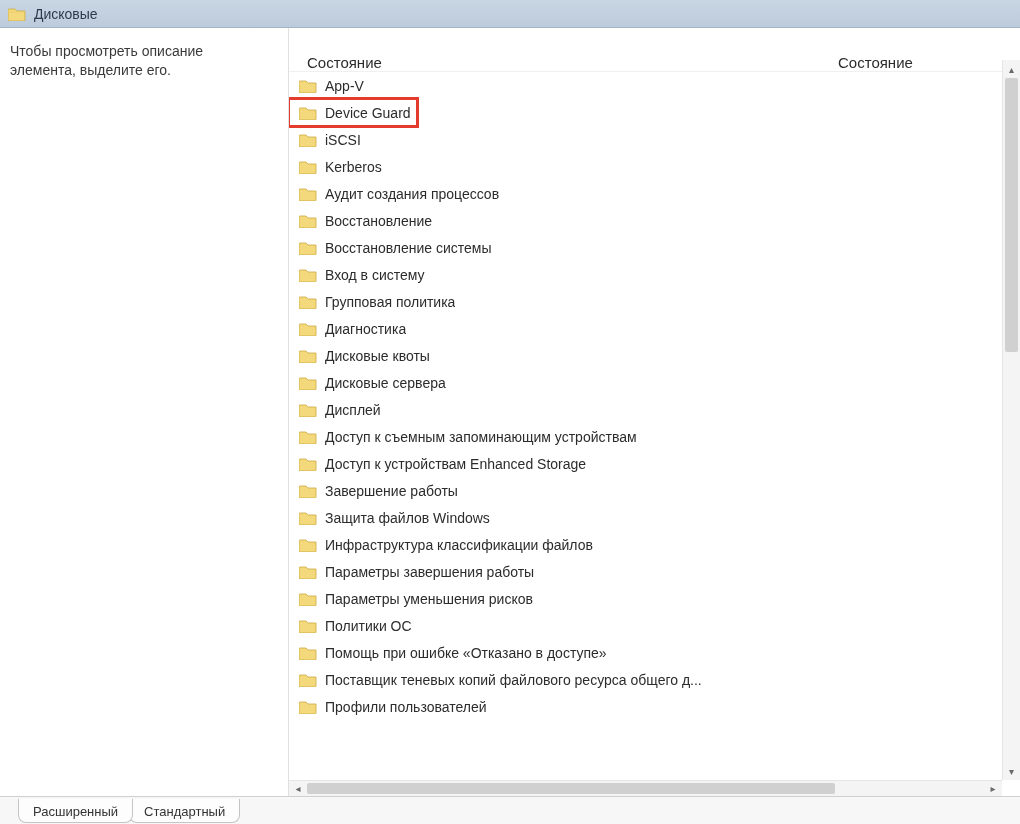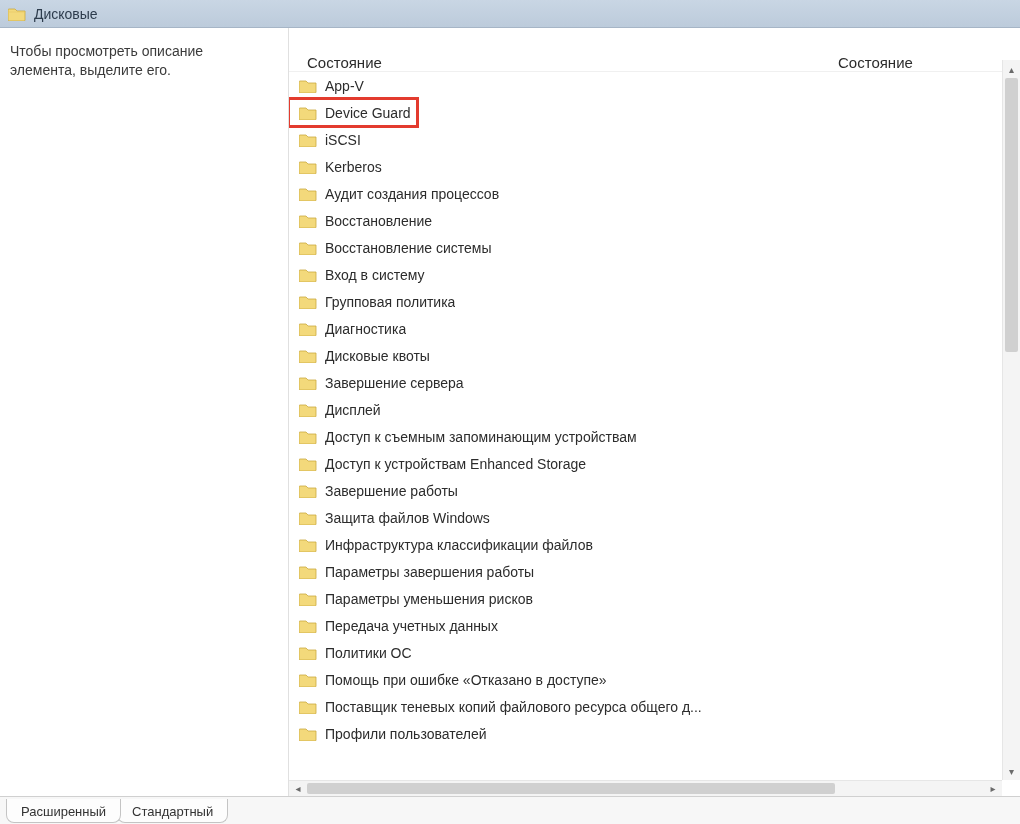--- a/index.html
+++ b/index.html
@@ -151,21 +151,21 @@
     background:#fdfdfd;
     border:1px solid #c4c4c4;
     border-top:none;
     border-bottom-left-radius: 8px;
     border-bottom-right-radius: 8px;
     font-size: 13px;
     color:#333;
     display:flex; align-items:center;
     margin-right: -4px;
   }
-  .tab:first-child { z-index:1; }
+  .tab:first-child { z-index:1;margin-left:12px; }
 </style>
 </head>
 <body>
 
 <div class="titlebar">
   <span class="folder-ico">
     <svg width="18" height="14" viewBox="0 0 18 14">
       <path d="M1 2 h6 l2 2 h8 v9 a1 1 0 0 1 -1 1 H1 a1 1 0 0 1 -1 -1 V3 a1 1 0 0 1 1 -1 z" fill="#f3d97b" stroke="#caa93f" stroke-width="0.8"></path>
       <path d="M0.5 5 h17" stroke="#e8c766" stroke-width="0.6"></path>
     </svg>
@@ -274,21 +274,21 @@
             </svg>
           </span>
           <span class="label">Дисковые квоты</span>
         </div>
         <div class="folder-row">
           <span class="ico">
             <svg width="18" height="14" viewBox="0 0 18 14">
               <path d="M1 2 h6 l2 2 h8 v9 a1 1 0 0 1 -1 1 H1 a1 1 0 0 1 -1 -1 V3 a1 1 0 0 1 1 -1 z" fill="#f3d97b" stroke="#caa93f" stroke-width="0.8"></path>
             </svg>
           </span>
-          <span class="label">Завершение сервера</span>
+          <span class="label">Дисковые сервера</span>
         </div>
         <div class="folder-row">
           <span class="ico">
             <svg width="18" height="14" viewBox="0 0 18 14">
               <path d="M1 2 h6 l2 2 h8 v9 a1 1 0 0 1 -1 1 H1 a1 1 0 0 1 -1 -1 V3 a1 1 0 0 1 1 -1 z" fill="#f3d97b" stroke="#caa93f" stroke-width="0.8"></path>
             </svg>
           </span>
           <span class="label">Дисплей</span>
         </div>
         <div class="folder-row">
@@ -339,28 +339,20 @@
           </span>
           <span class="label">Параметры завершения работы</span>
         </div>
         <div class="folder-row">
           <span class="ico">
             <svg width="18" height="14" viewBox="0 0 18 14">
               <path d="M1 2 h6 l2 2 h8 v9 a1 1 0 0 1 -1 1 H1 a1 1 0 0 1 -1 -1 V3 a1 1 0 0 1 1 -1 z" fill="#f3d97b" stroke="#caa93f" stroke-width="0.8"></path>
             </svg>
           </span>
           <span class="label">Параметры уменьшения рисков</span>
-        </div>
-        <div class="folder-row">
-          <span class="ico">
-            <svg width="18" height="14" viewBox="0 0 18 14">
-              <path d="M1 2 h6 l2 2 h8 v9 a1 1 0 0 1 -1 1 H1 a1 1 0 0 1 -1 -1 V3 a1 1 0 0 1 1 -1 z" fill="#f3d97b" stroke="#caa93f" stroke-width="0.8"></path>
-            </svg>
-          </span>
-          <span class="label">Передача учетных данных</span>
         </div>
         <div class="folder-row">
           <span class="ico">
             <svg width="18" height="14" viewBox="0 0 18 14">
               <path d="M1 2 h6 l2 2 h8 v9 a1 1 0 0 1 -1 1 H1 a1 1 0 0 1 -1 -1 V3 a1 1 0 0 1 1 -1 z" fill="#f3d97b" stroke="#caa93f" stroke-width="0.8"></path>
             </svg>
           </span>
           <span class="label">Политики ОС</span>
         </div>
         <div class="folder-row">

